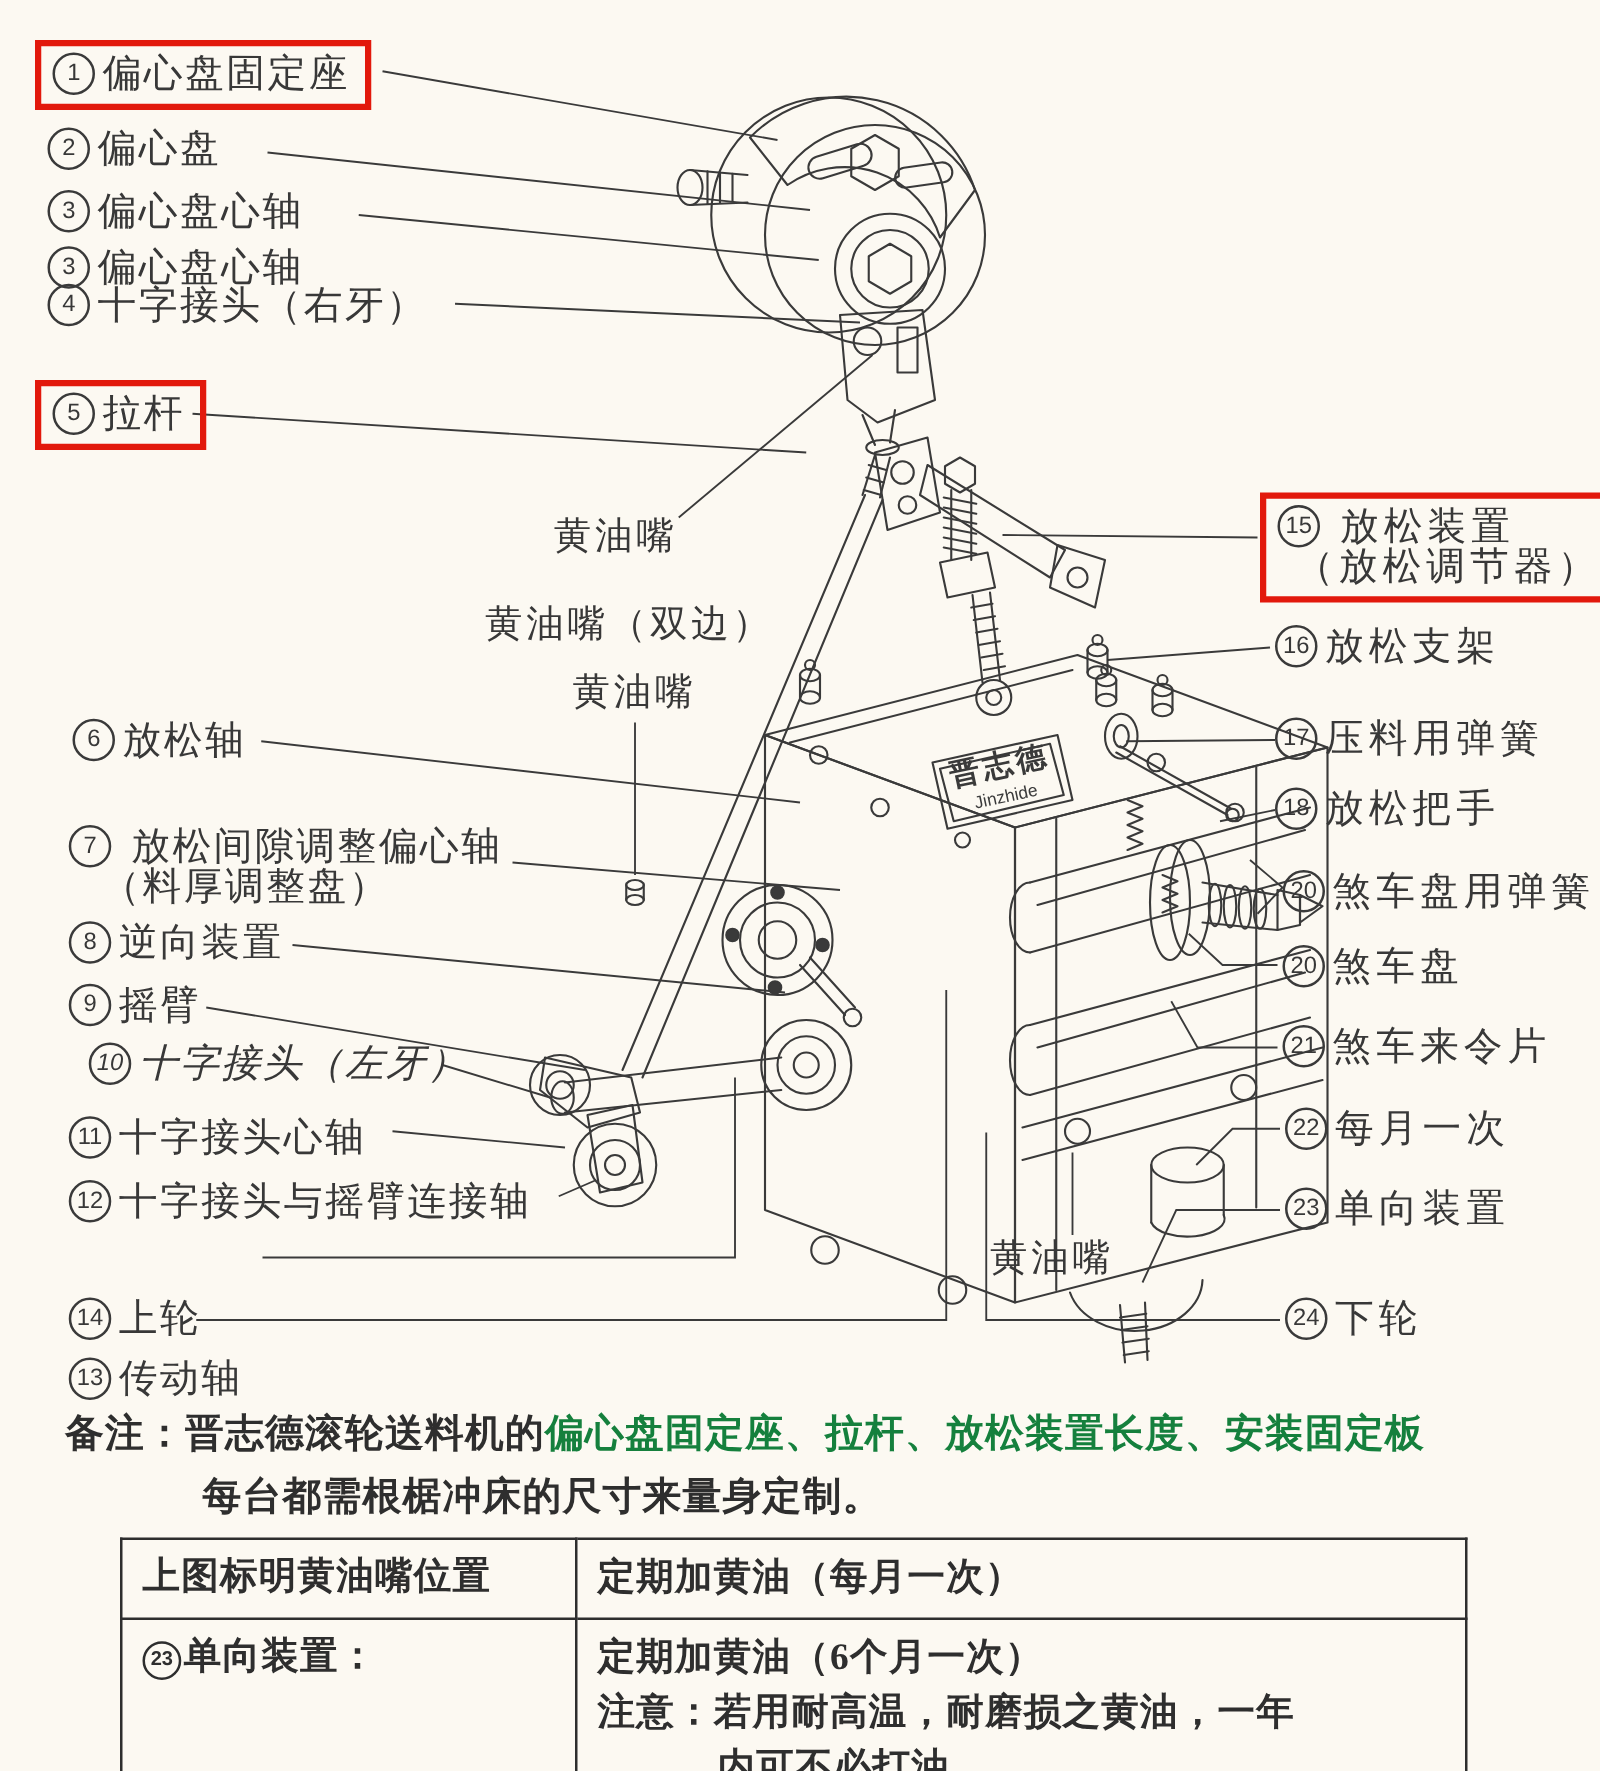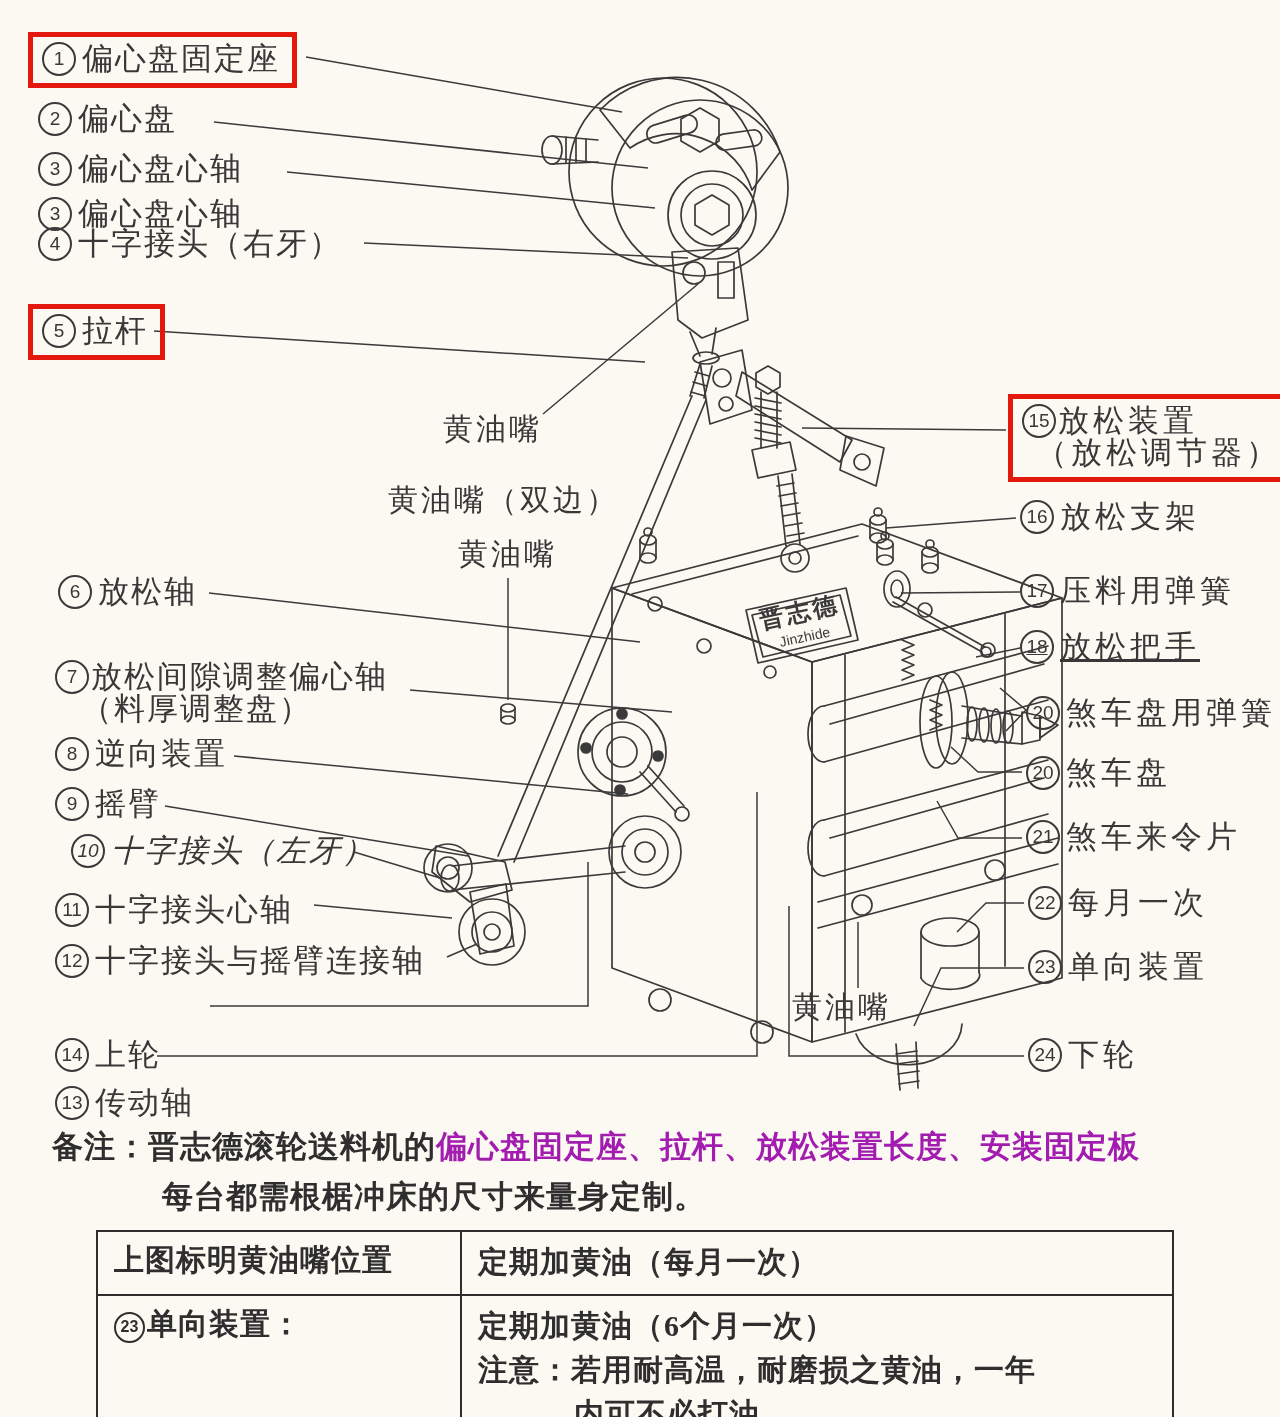--- a/index.html
+++ b/index.html
@@ -7,27 +7,27 @@
         font-family:"Liberation Serif","DejaVu Serif",serif;color:#383838;overflow:hidden;}
   svg.draw{position:absolute;left:0;top:0;}
   .lbl{position:absolute;display:flex;align-items:center;gap:6px;font-size:31px;
        letter-spacing:2px;white-space:nowrap;line-height:1.1;}
   .lbl .txt{display:inline-block;}
   .num{flex:0 0 auto;width:30px;height:30px;border:2px solid #3a3a3a;border-radius:50%;
        display:inline-flex;align-items:center;justify-content:center;font-size:19px;
        letter-spacing:0;font-family:"Liberation Sans","DejaVu Sans",sans-serif;}
   .boxed{border:5px solid #e2190c;padding:5px 12px 7px 9px;background:rgba(255,255,255,0.0);}
   .stack{display:block;}
-  .stack .row{display:flex;align-items:center;gap:2px;}
+  .stack .row{display:flex;align-items:center;gap:16px;}
   .stack .sub{display:block;margin-left:26px;margin-top:-2px;}
   .rcol{letter-spacing:4px;}
   .grease{font-size:30px;letter-spacing:3px;}
   .note{position:absolute;left:52px;top:1122px;width:1190px;font-size:31px;font-weight:700;
         letter-spacing:1px;line-height:50px;color:#2e2e2e;}
-  .note .red{color:#a21caf;}
+  .note .red{color:#15803d;}
   .note .l2{display:block;padding-left:110px;}
   .mtable{position:absolute;left:96px;top:1230px;width:1078px;border-collapse:collapse;
           font-size:30px;font-weight:600;color:#2e2e2e;letter-spacing:1px;}
   .mtable td{border:2.5px solid #2e2e2e;padding:8px 16px 10px 16px;vertical-align:top;}
   .mtable td.c1{width:330px;}
   .mtable .ln{line-height:44px;}
   .mtable .indent{padding-left:96px;}
   .cellnum{display:inline-flex;width:27px;height:27px;border:2px solid #2e2e2e;border-radius:50%;
            align-items:center;justify-content:center;font-size:16px;letter-spacing:0;
            font-family:"Liberation Sans","DejaVu Sans",sans-serif;vertical-align:2px;margin-right:2px;}
@@ -338,21 +338,21 @@
     <span class="sub" style="margin-left:14px;">（放松调节器）</span>
   </div>
   <div class="lbl rcol" style="left:1020px;top:500px;">
     <span class="num">16</span>
     <span class="txt">放松支架</span>
   </div>
   <div class="lbl rcol" style="left:1020px;top:574px;">
     <span class="num">17</span>
     <span class="txt">压料用弹簧</span>
   </div>
-  <div class="lbl rcol" style="left:1020px;top:630px;text-decoration:underline;">
+  <div class="lbl rcol" style="left:1020px;top:630px;">
     <span class="num">18</span>
     <span class="txt">放松把手</span>
   </div>
   <div class="lbl rcol" style="left:1026px;top:696px;">
     <span class="num">20</span>
     <span class="txt">煞车盘用弹簧</span>
   </div>
   <div class="lbl rcol" style="left:1026px;top:756px;">
     <span class="num">20</span>
     <span class="txt">煞车盘</span>

